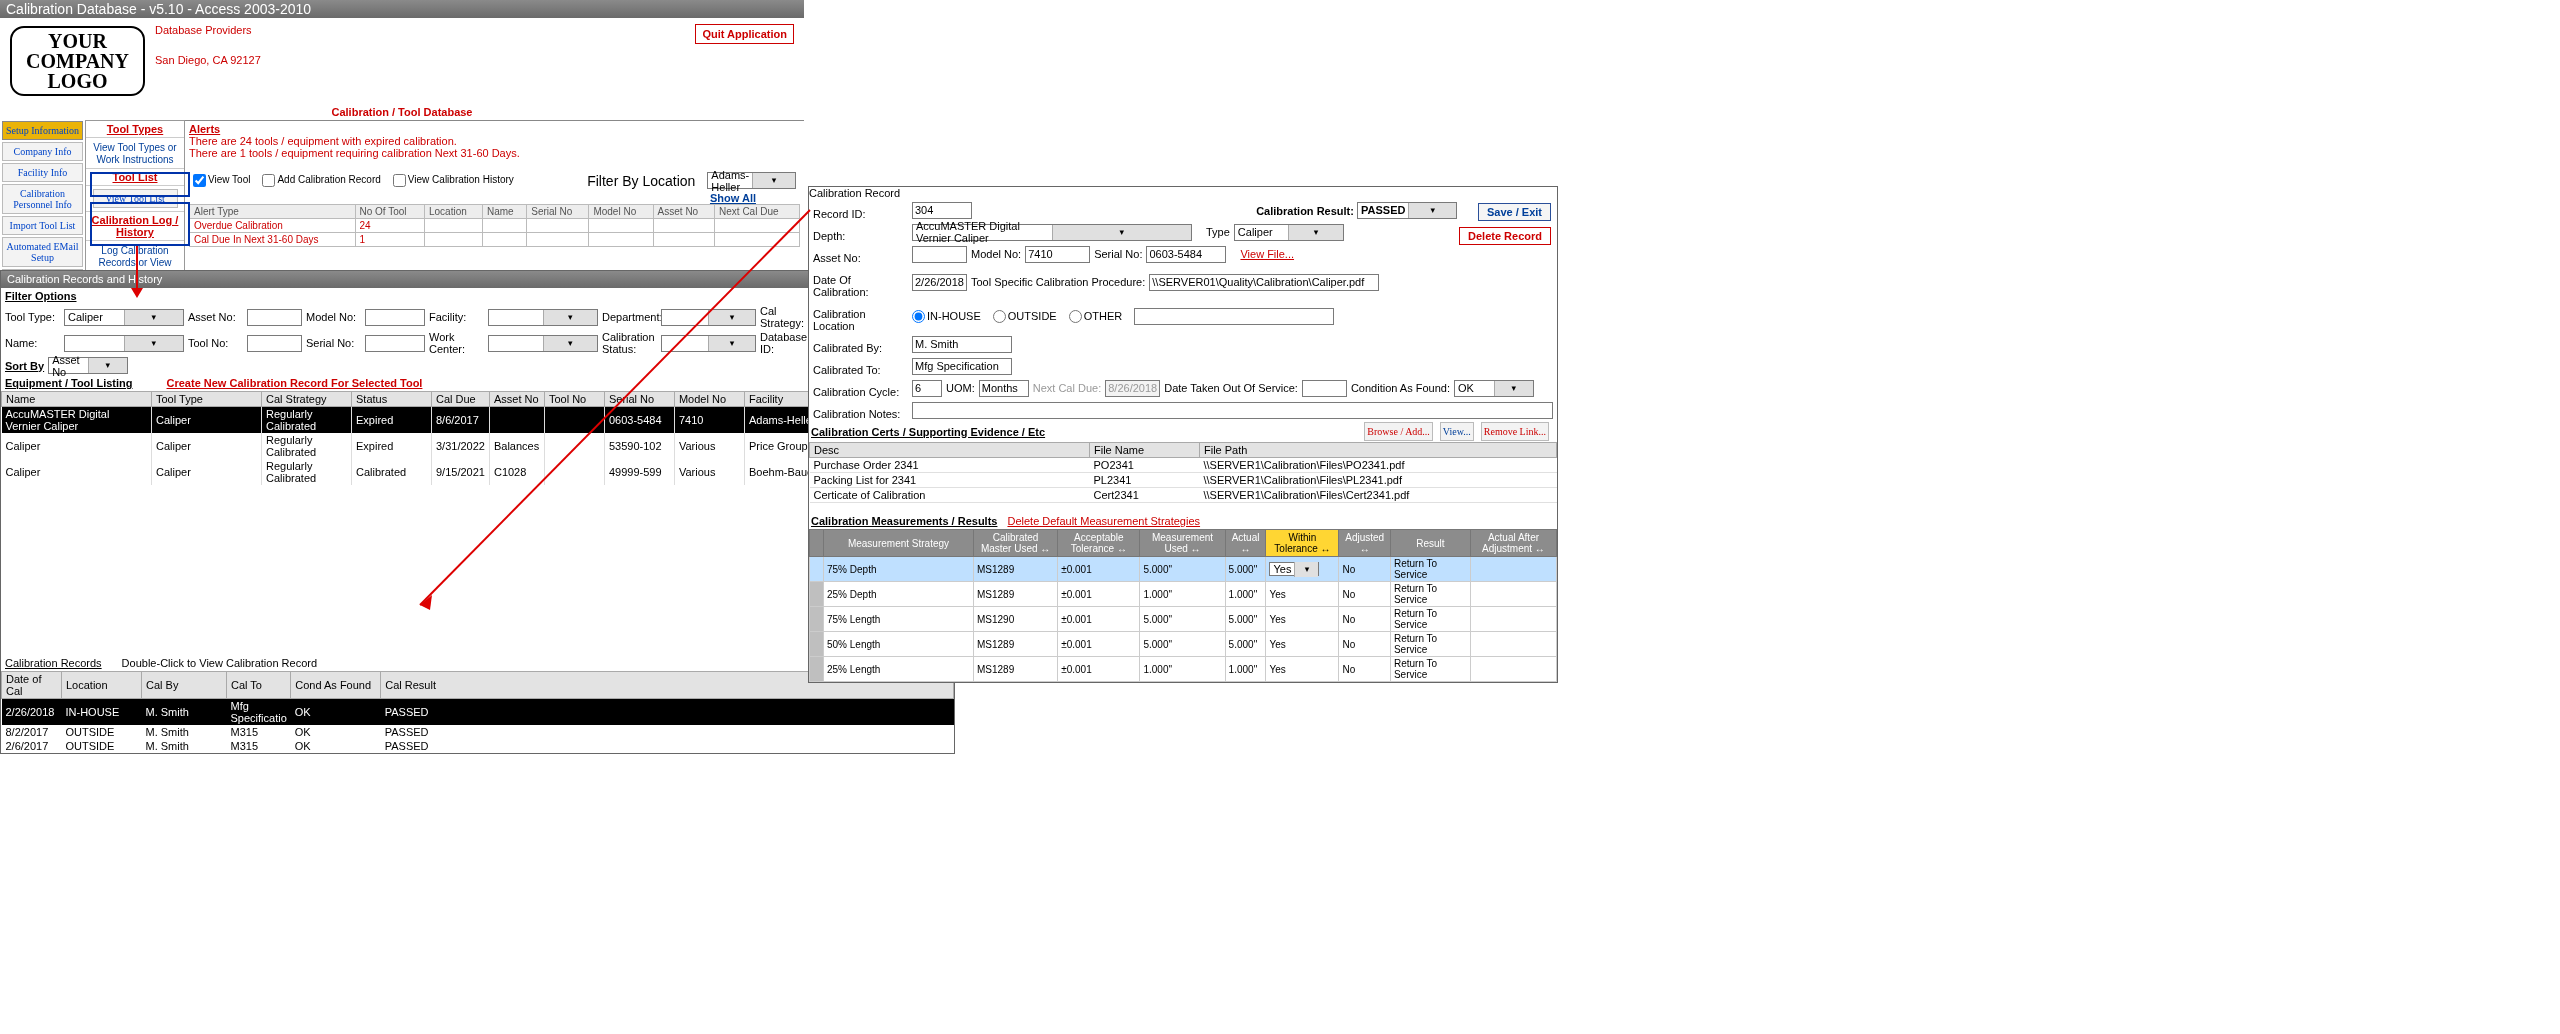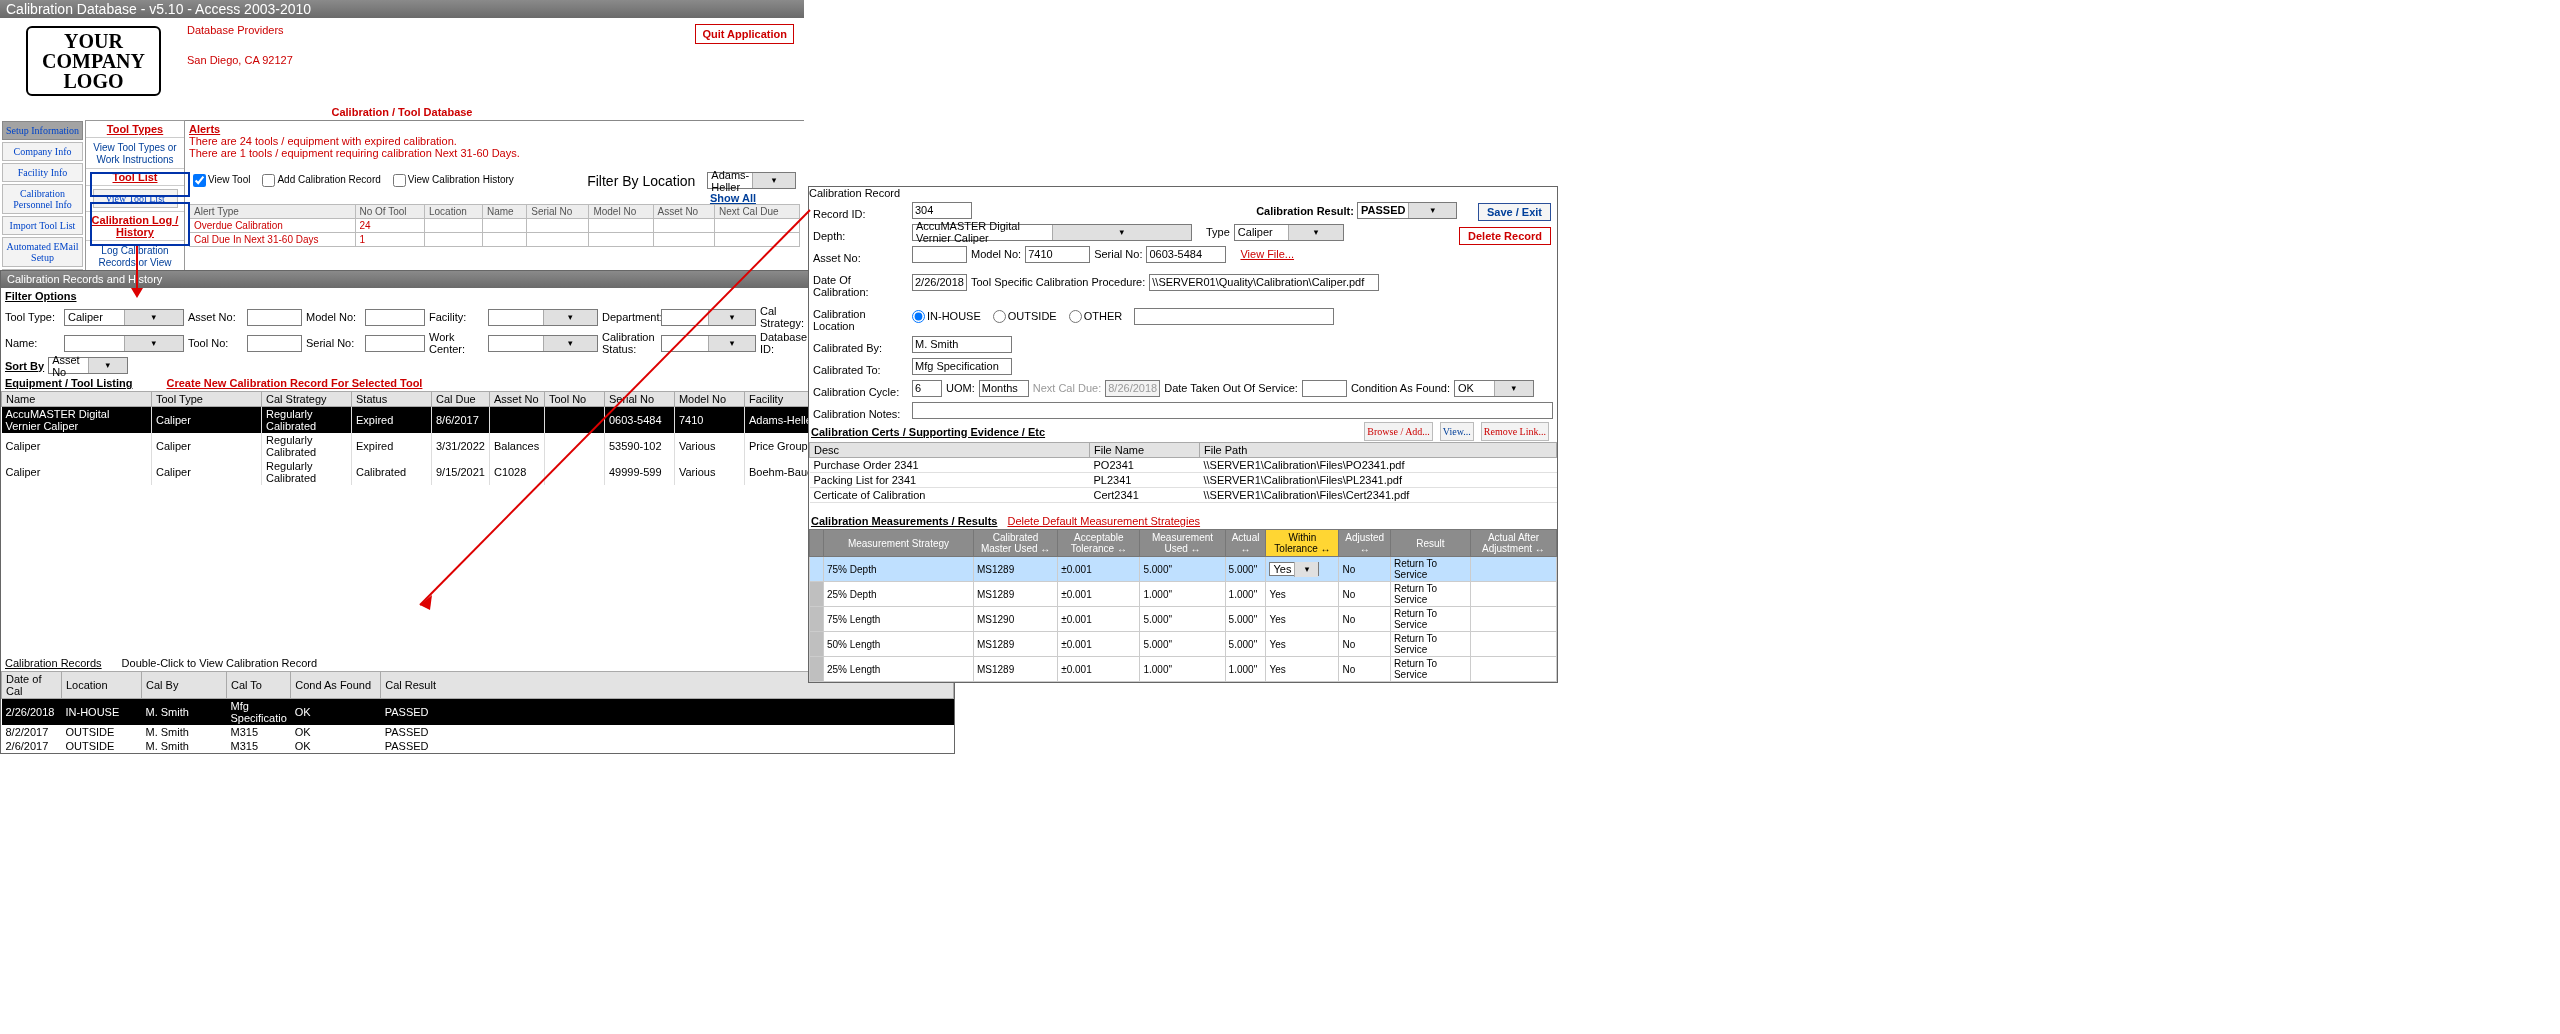--- a/index.html
+++ b/index.html
@@ -1,21 +1,21 @@
 <!DOCTYPE html>
 <html><head>
 <meta charset="utf-8">
 <style>
   * { box-sizing: border-box; margin: 0; padding: 0; }
   body { font-family: Tahoma, Arial, sans-serif; font-size: 11px; background: #fff; color: #000; width: 2560px; height: 1034px; position: relative; overflow: hidden; }
   
   .left-panel { position: absolute; left: 0; top: 0; width: 804px; height: 1034px; }
   .titlebar { height: 18px; background: linear-gradient(#8a8a8a,#6a6a6a); color: #fff; font-size: 14px; padding-left: 6px; line-height: 18px; }
   .header-area { display: flex; }
-  .logo-box { border: 2px solid #000; border-radius: 6px; width: 135px; height: 70px; margin: 8px 26px; display: flex; align-items: center; justify-content: center; font-family: Georgia, serif; font-weight: bold; font-size: 20px; text-align: center; line-height: 1; }
+  .logo-box { border: 2px solid #000; border-radius: 14px; width: 135px; height: 70px; margin: 8px 10px; display: flex; align-items: center; justify-content: center; font-family: Georgia, serif; font-weight: bold; font-size: 20px; text-align: center; line-height: 1; }
   .provider-block { padding-top: 6px; font-size: 11px; flex: 1; }
   .provider-block .db-prov { color: #c00; }
   .provider-block .addr { color: #c00; margin-top: 18px; }
   .quit-btn { border: 1px solid #c00; background: #fff; color: #c00; font-weight: bold; padding: 2px 6px; cursor: pointer; margin-top: 6px; margin-right: 10px; height: 20px; font-size: 11px; }
   .page-title { text-align: center; font-weight: bold; color: #c00; padding: 2px 0; }
   .nav-table { display: flex; }
   .nav-col { display: flex; flex-direction: column; }
   .nav-col.left { width: 85px; }
   .nav-col.mid { width: 100px; border: 1px solid #999; }
   .nav-btn, .nav-link { border: 1px solid #bbb; background: #f3f3f3; font-size: 10px; color: #0044c8; text-align: center; padding: 3px 2px; cursor: pointer; margin: 1px 2px; font-family: Tahoma; }
@@ -93,21 +93,21 @@
       <div class="db-prov">Database Providers</div>
       <div class="addr">San Diego, CA  92127</div>
     </div>
     <div><button class="quit-btn">Quit Application</button></div>
   </div>
   <div class="page-title">Calibration / Tool Database</div>
 
   <div class="nav-table">
 
     <div class="nav-col left">
-      <div class="nav-btn" style="background:#a3a3a3;border:1px solid #888;">Setup Information</div>
+      <div class="nav-btn" style="background:#eab308;border:1px solid #888;">Setup Information</div>
       <div class="nav-btn">Company Info</div>
       <div class="nav-btn">Facility Info</div>
       <div class="nav-btn">Calibration Personnel Info</div>
       <div class="nav-btn">Import Tool List</div>
       <div class="nav-btn">Automated EMail Setup</div>
       <div class="nav-btn">Data File</div>
     </div>
 
     <div class="nav-col mid">
       <div class="tool-types-hdr nav-row">Tool Types</div>

